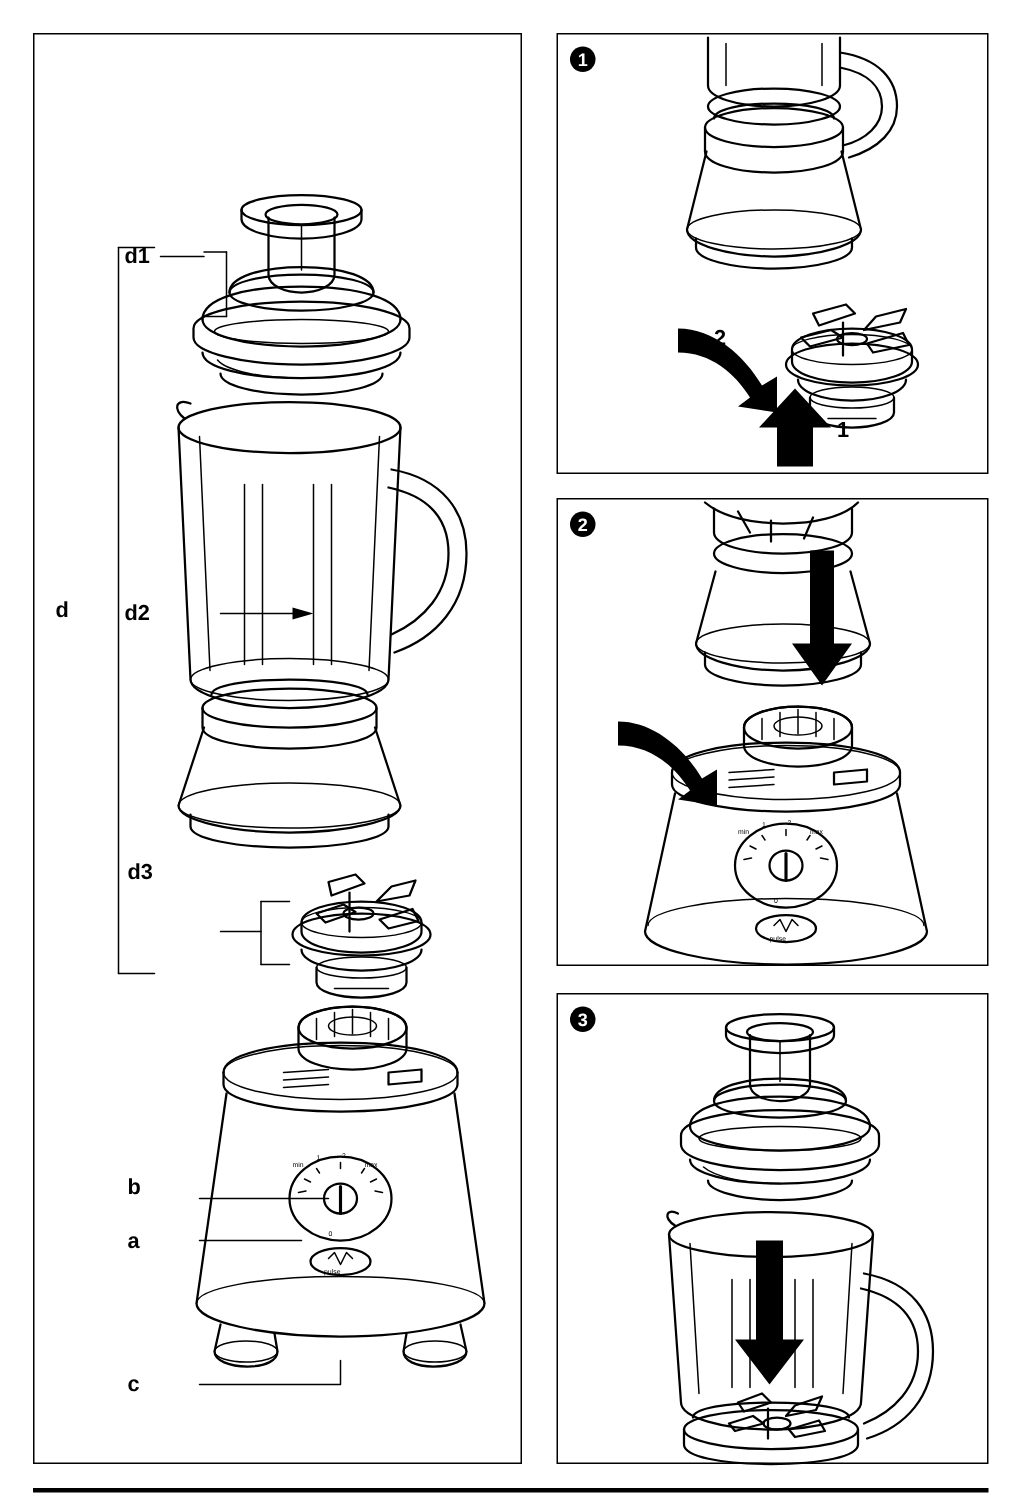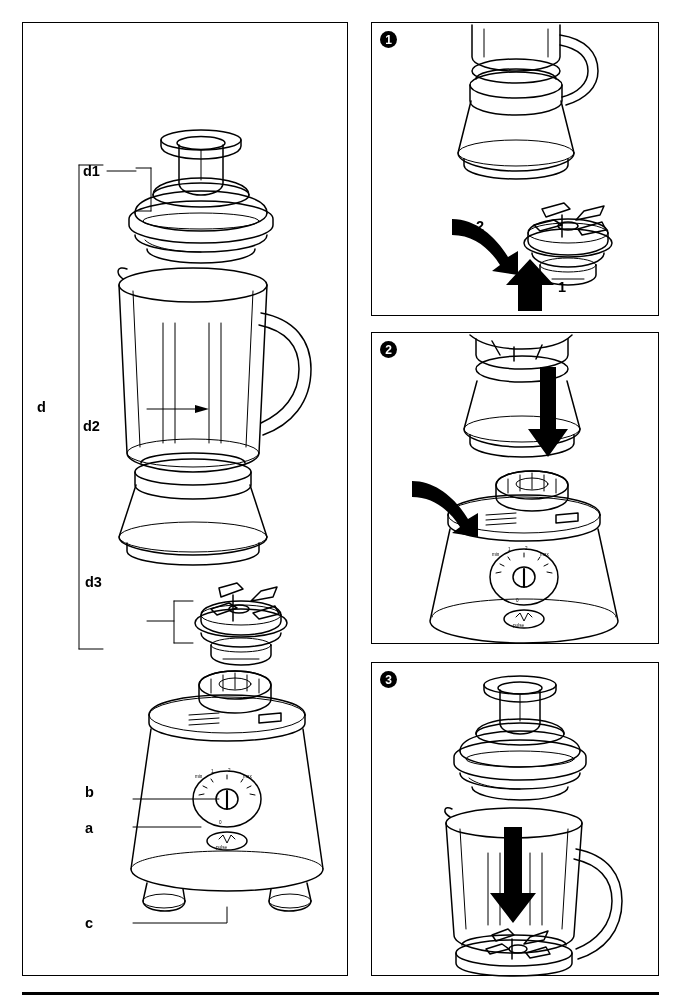--- a/index.html
+++ b/index.html
@@ -216,21 +216,21 @@
       </g>
 
       <g>
         <path class="lnt" d="M110 900 L204 900 L204 884"></path>
       </g>
 
     </svg>
 
     <div class="lbl" style="left:14px; top:377px;">d</div>
     <div class="lbl" style="left:60px; top:141px;">d1</div>
-    <div class="lbl" style="left:60px; top:379px;margin-top:17px;">d2</div>
+    <div class="lbl" style="left:60px; top:379px;">d2</div>
     <div class="lbl" style="left:62px; top:552px;">d3</div>
     <div class="lbl" style="left:62px; top:762px;">b</div>
     <div class="lbl" style="left:62px; top:798px;">a</div>
     <div class="lbl" style="left:62px; top:893px;">c</div>
 
     <div class="knob-txt" style="left:172px; top:752px;">min</div>
     <div class="knob-txt" style="left:188px; top:747px;">1</div>
     <div class="knob-txt" style="left:205px; top:746px;">2</div>
     <div class="knob-txt" style="left:220px; top:752px;">max</div>
     <div class="knob-txt" style="left:196px; top:798px;">0</div>

